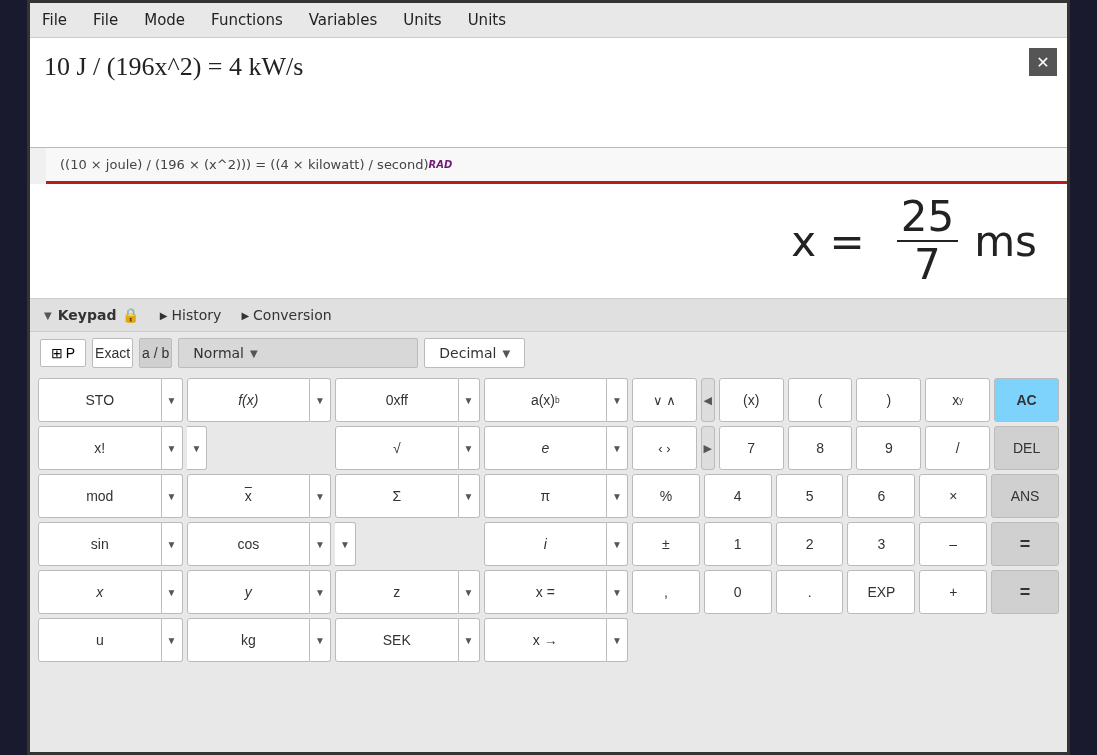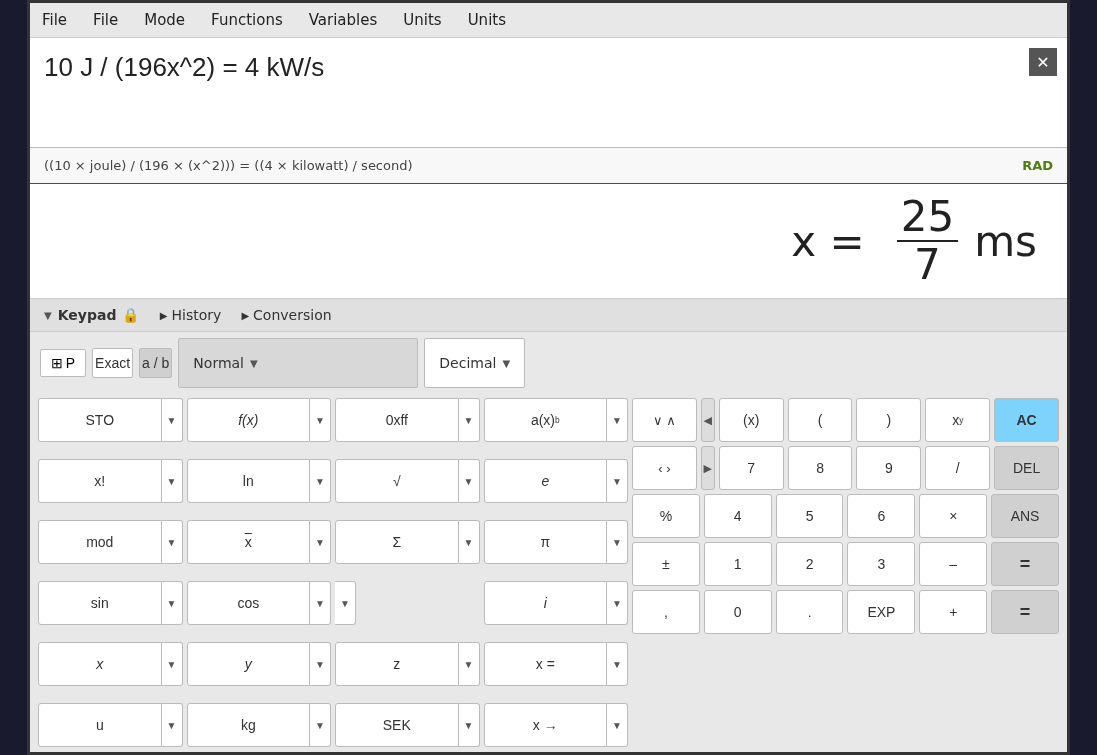--- a/index.html
+++ b/index.html
@@ -46,53 +46,54 @@
       position: relative;
       min-height: 110px;
     }
     .expression-input {
       font-size: 26px;
       color: #222;
       flex: 1;
       border: none;
       outline: none;
       background: transparent;
-      font-family: Liberation Sans, sans-serif;
+      font-family: Liberation Serif, serif;
     }
     .clear-btn {
       background: #555;
       color: white;
       border: none;
       width: 28px;
       height: 28px;
       cursor: pointer;
       display: flex;
       align-items: center;
       justify-content: center;
       font-size: 16px;
       position: absolute;
       right: 10px;
       top: 10px;
     }
     
     .parsed-area {
       background: #f8f8f8;
-      border-bottom: 1px solid #b91c1c;
+      border-bottom: 3px solid #b91c1c;
       padding: 6px 14px;
       display: flex;
-      justify-content: space-between;
       align-items: center;
       font-size: 13px;
       color: #444;
       min-height: 36px;
+      margin-left: 16px;
     }
     .rad-badge {
-      font-size: 13px;
-      color: #4d7c0f;
+      font-size: 10px;
+      color: #701a75;
       font-weight: bold;
+      font-style: italic;
     }
     
     .result-area {
       background: white;
       border-bottom: 1px solid #ccc;
       padding: 10px 30px;
       display: flex;
       justify-content: flex-end;
       align-items: center;
       min-height: 100px;
@@ -191,21 +192,21 @@
       display: flex;
       align-items: center;
       gap: 3px;
     }
     .dropdown-btn {
       display: flex;
       align-items: center;
       gap: 6px;
       background: white;
       border: 1px solid #bbb;
-      padding: 16px 14px;
+      padding: 6px 14px;
       font-size: 14px;
       cursor: pointer;
       border-radius: 2px;
       color: #333;
     }
     .dropdown-btn.normal {
       flex: 1;
       max-width: 240px;
       background: #d8d8d8;
     }
@@ -216,21 +217,21 @@
     
     .keypad-main {
       display: flex;
       flex: 1;
       padding: 4px 8px;
       gap: 4px;
     }
     .keys-left {
       display: flex;
       flex-direction: column;
-      gap: 17px;
+      gap: 4px;
       flex: 0 0 590px;
     }
     .keys-right {
       display: flex;
       flex-direction: column;
       gap: 4px;
       flex: 1;
     }
     .key-row {
       display: flex;
@@ -417,21 +418,20 @@
             <button class="key-drop">▼</button>
           </div>
         </div>
 
         <div class="key-row">
           <div class="key-with-arrow">
             <button class="key-main">x!</button>
             <button class="key-drop">▼</button>
           </div>
           <div class="key-with-arrow">
-            <button class="key-main">ln</button>
             <button class="key-drop">▼</button>
           </div>
           <div class="key-with-arrow">
             <button class="key-main">√</button>
             <button class="key-drop">▼</button>
           </div>
           <div class="key-with-arrow">
             <button class="key-main">
                 <i>e</i>
               </button>

